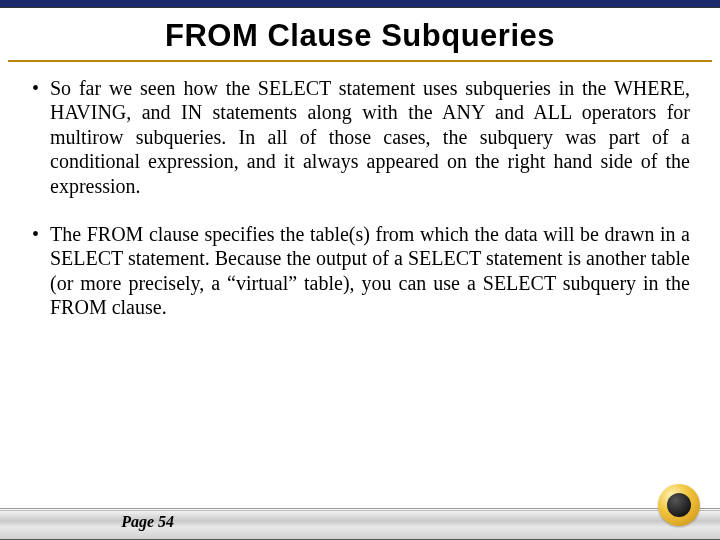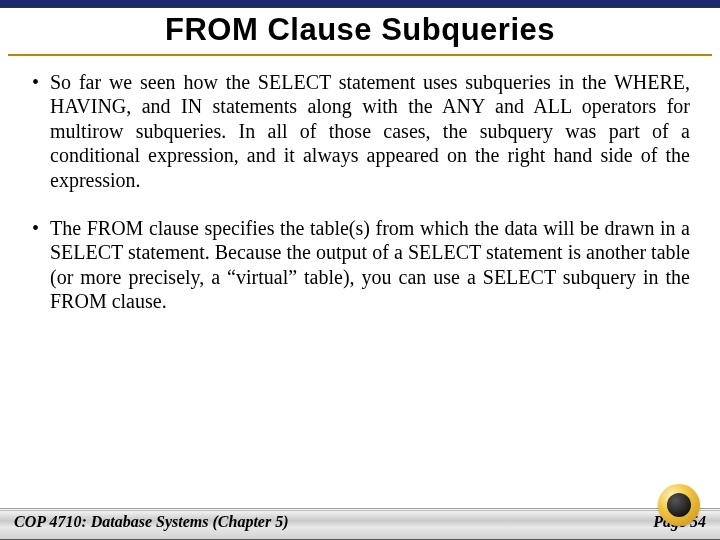--- a/index.html
+++ b/index.html
@@ -14,21 +14,21 @@
   .top-bar {
     height: 8px;
     background: #1a2a6c;
     border-bottom: 1px solid #333;
   }
   .title {
     text-align: center;
     font-size: 31px;
     font-family: Arial, Helvetica, sans-serif;
     color: #000;
-    padding: 4px 0 6px 0;
+    padding: 10px 0 6px 0;
     letter-spacing: 0.5px;
   }
   .title-underline {
     height: 2px;
     background: #b8860b;
     margin: 0 8px;
   }
   .content {
     padding: 14px 30px 0 30px;
   }
@@ -114,21 +114,20 @@
     <div class="bullet-text">The FROM clause specifies the table(s) from which the data will be drawn in a SELECT statement.  Because the output of a SELECT statement is another table (or more precisely, a “virtual” table), you can use a SELECT subquery in the FROM clause.</div>
   </div>
 </div>
 
 <div class="footer-area">
   <div class="grad-bar">
     <div class="grad-bar-line1"></div>
     <div class="grad-bar-line2"></div>
     <div class="grad-bar-line3"></div>
     <div class="footer-text">
-      <span class="footer-left">COP 4710: Database Systems  (Chapter 5)</span>
       <span class="footer-page">Page 54</span>
     </div>
   </div>
   <div class="footer-logo">
     <div class="logo-outer">
         <div class="logo-inner"></div>
       </div>
   </div>
 </div>
 

